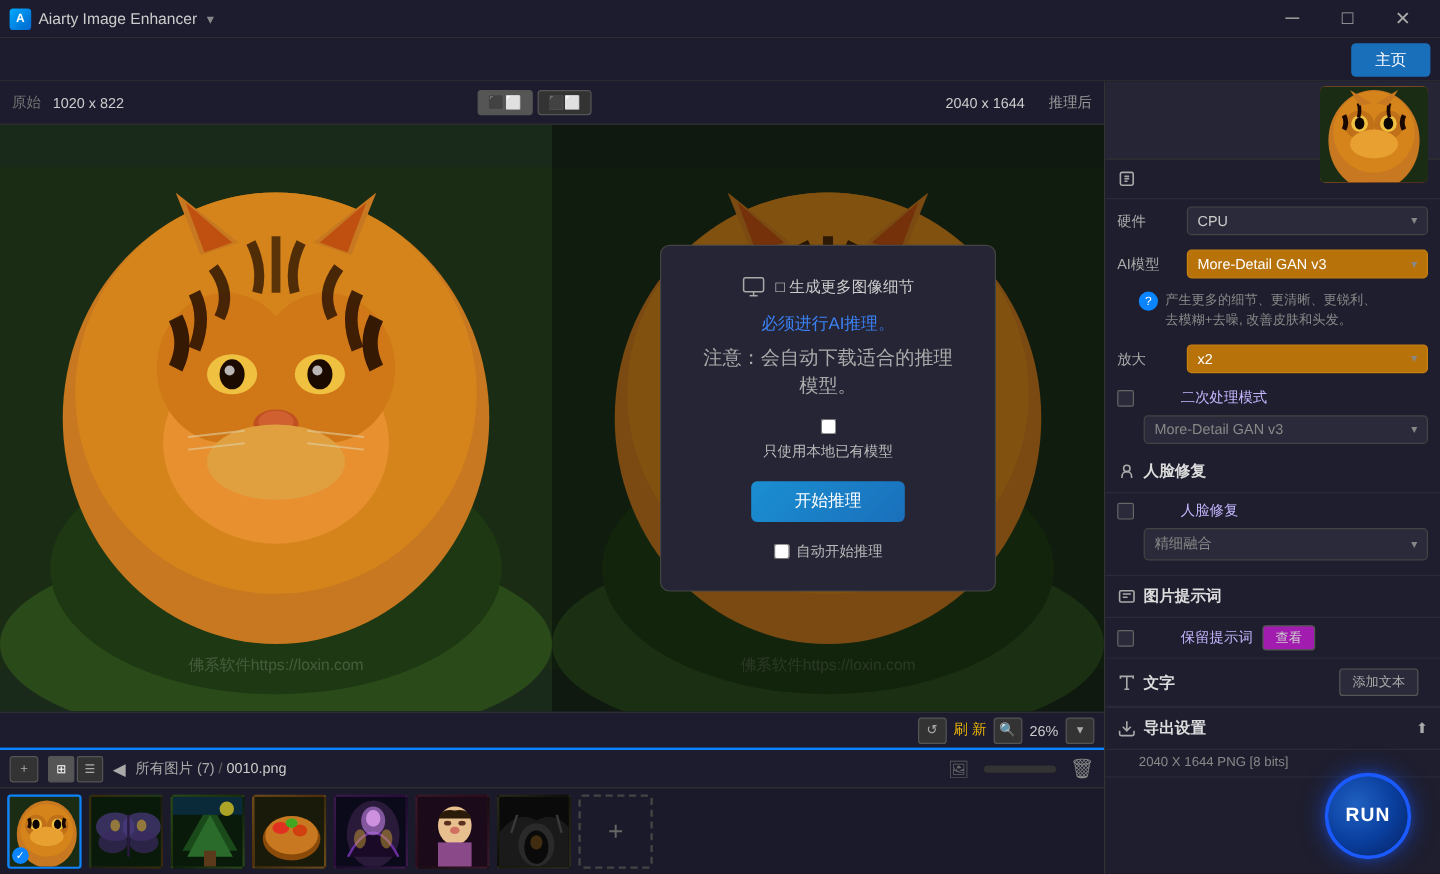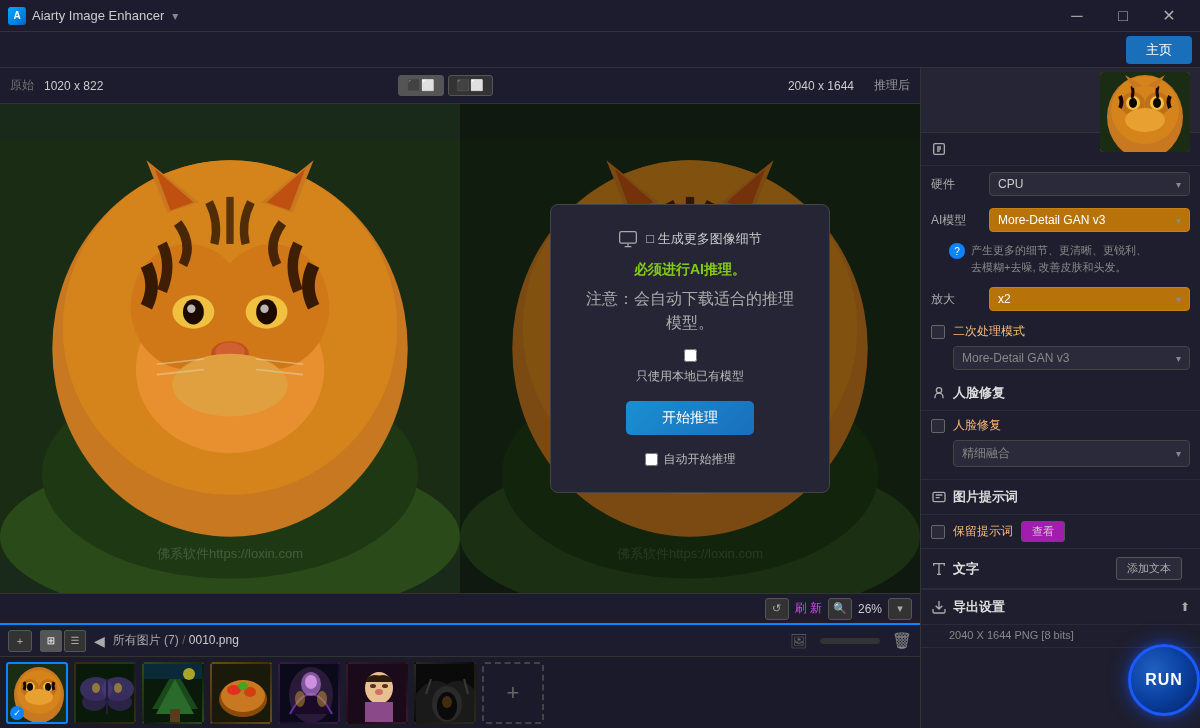--- a/index.html
+++ b/index.html
@@ -167,23 +167,23 @@
       display: flex;
       align-items: center;
       justify-content: center;
       gap: 8px;
       margin-bottom: 12px;
       color: #ccc;
       font-size: 13px;
     }
     #dialog-icon svg { width: 20px; height: 20px; }
     #dialog-title {
-      color: #84cc16;
+      color: #3b82f6;
       font-size: 14px;
-      font-weight: bold;
+      font-weight: normal;
       margin-bottom: 8px;
     }
     #dialog-desc {
       color: #aaa;
       font-size: 16px;
       margin-bottom: 14px;
       line-height: 1.5;
     }
     #dialog-checkbox-row {
       display: flex;
@@ -483,21 +483,21 @@
       gap: 8px;
     }
     .checkbox-box {
       width: 14px; height: 14px;
       border: 1px solid #666;
       border-radius: 2px;
       background: #2a2a3a;
       flex-shrink: 0;
       cursor: pointer;
     }
-    .checkbox-label { color: #fdba74; font-size: 12px; }
+    .checkbox-label { color: #c4b5fd; font-size: 12px; margin-left: 31px; }
     .sub-dropdown {
       margin: 0 10px 6px 32px;
       display: flex;
       align-items: center;
       justify-content: space-between;
       background: #2a2a3a;
       border: 1px solid #444;
       border-radius: 4px;
       padding: 4px 8px;
       cursor: pointer;
@@ -563,21 +563,21 @@
       width: 72px; height: 72px;
       border-radius: 50%;
       background: radial-gradient(circle at 35% 35%, #2060c0, #0a40a0, #062060);
       border: 3px solid #1a5aff;
       color: white;
       font-size: 16px;
       font-weight: bold;
       cursor: pointer;
       position: absolute;
       bottom: 12px;
-      right: 0;
+      right: 24px;
       display: flex;
       align-items: center;
       justify-content: center;
       box-shadow: 0 0 20px rgba(26, 90, 255, 0.5), 0 0 8px rgba(26, 90, 255, 0.3);
       letter-spacing: 1px;
     }
 
     
     #right-panel-bottom {
       position: relative;
@@ -744,21 +744,21 @@
               <label>自动开始推理</label>
             </div>
           </div>
         </div>
         <div class="watermark">佛系软件https://loxin.com</div>
       </div>
     </div>
 
     <div id="img-bottom">
       <button class="bottom-btn">↺</button>
-      <span style="color:#d946ef;font-size:12px;">刷 新</span>
+      <span style="color:#eab308;font-size:12px;">刷 新</span>
       <button class="bottom-btn">🔍</button>
       <span class="zoom-label">26%</span>
       <button class="bottom-btn">▾</button>
     </div>
 
     <div id="filmstrip">
       <div id="filmstrip-toolbar">
 
         <button class="ft-btn">+</button>
 

